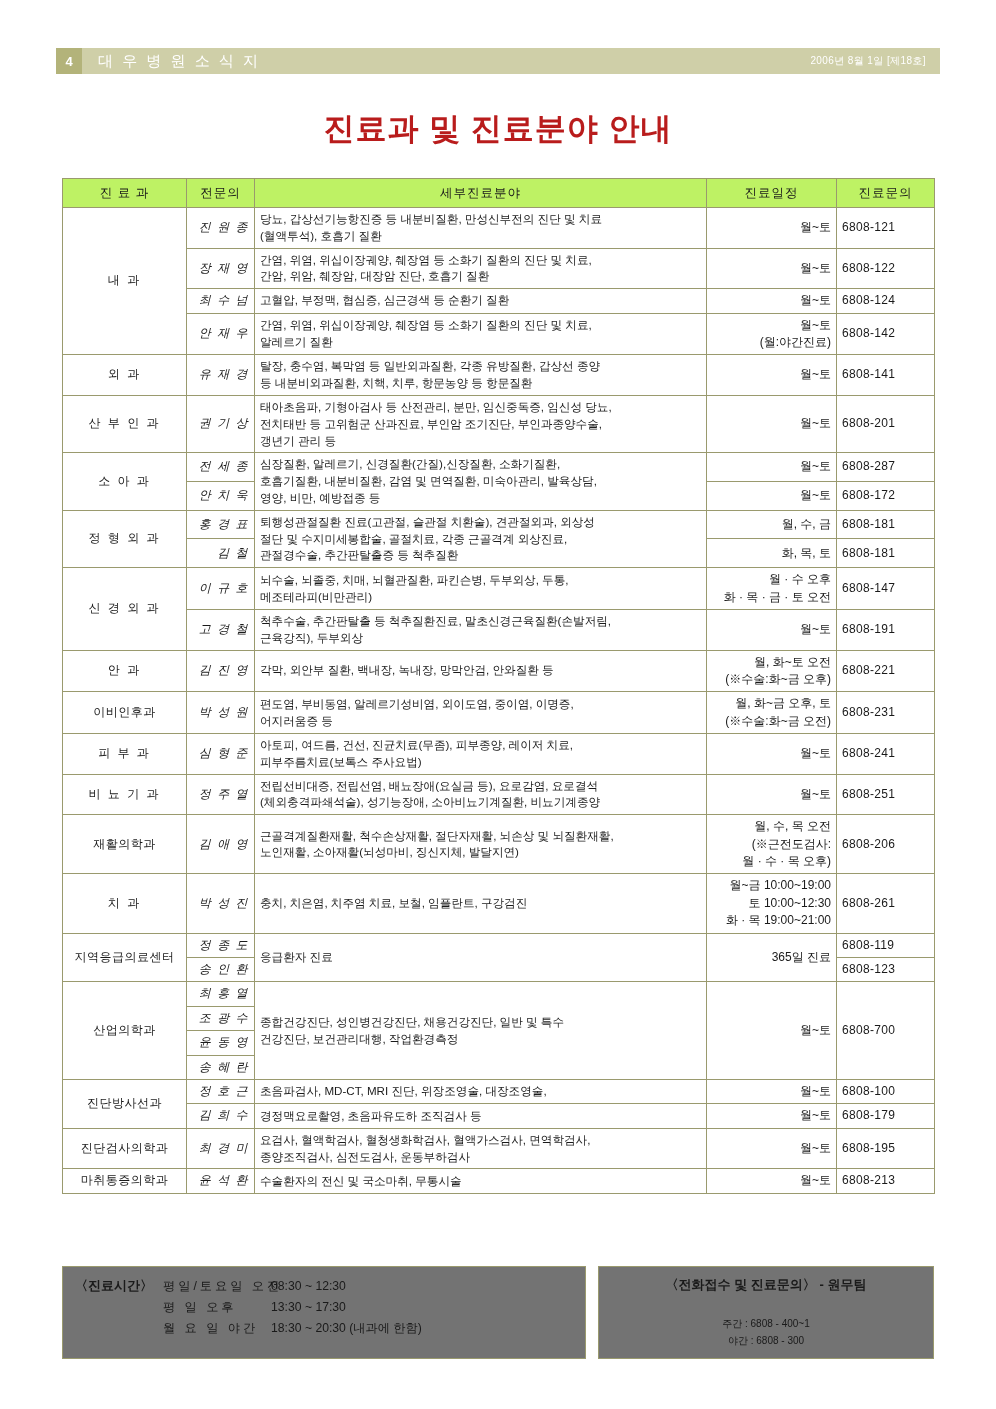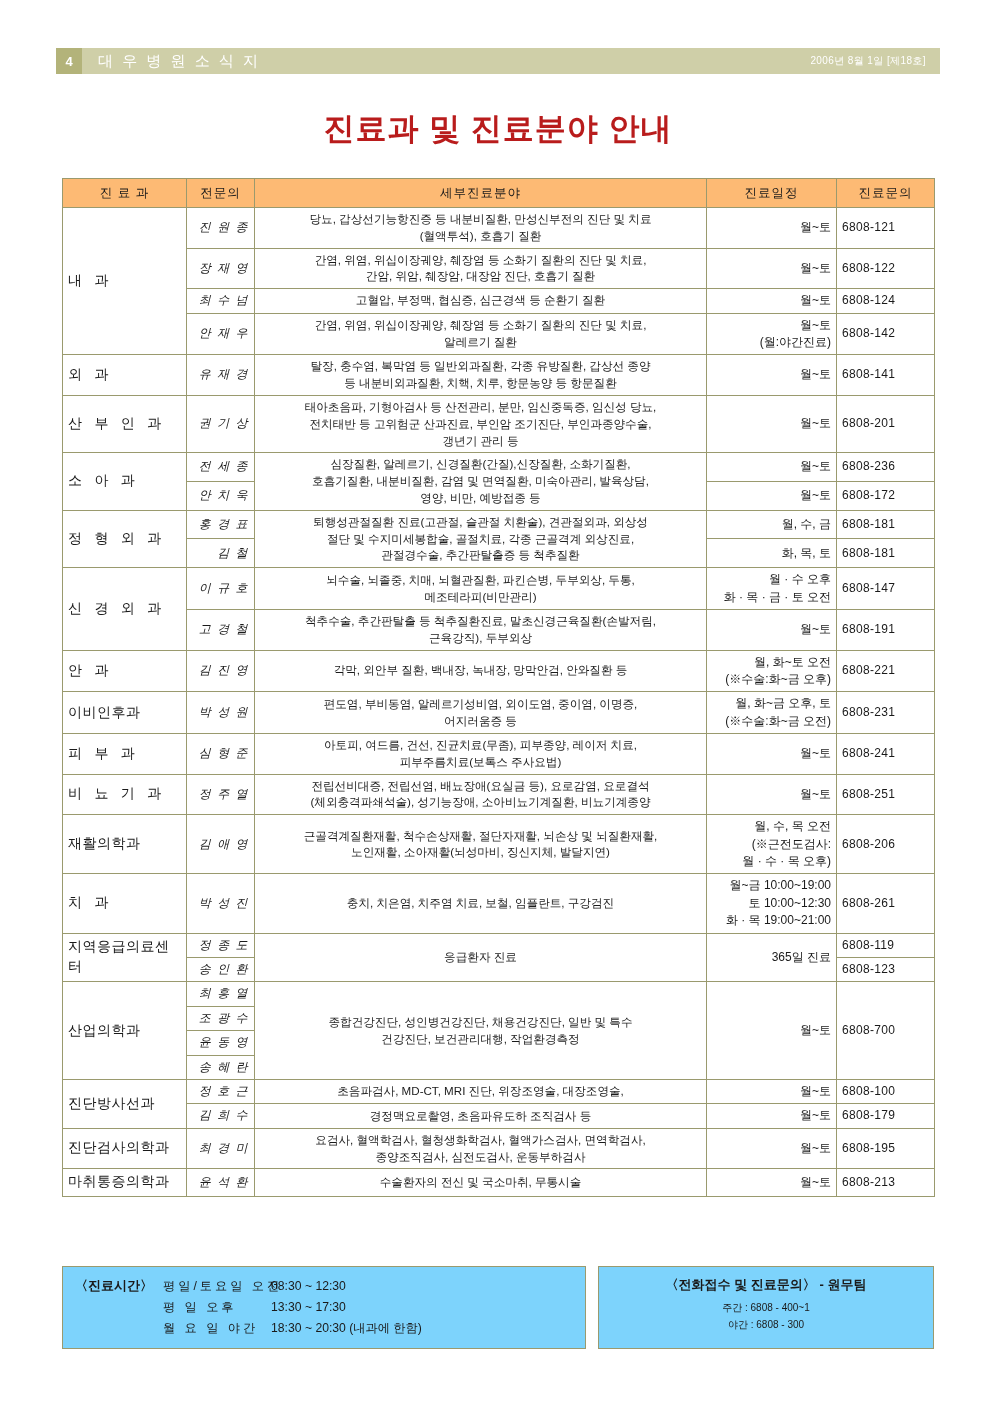--- a/index.html
+++ b/index.html
@@ -86,46 +86,46 @@
   table.sched col.c4 { width: 130px; }
   table.sched col.c5 { width: 98px; }
 
   table.sched th, table.sched td {
     border: 1px solid #9a9a6e;
     padding: 3px 5px;
     vertical-align: middle;
     line-height: 1.45;
   }
   table.sched thead th {
-    background: #fdba74;
+    background: #bef264;
     text-align: center;
     font-weight: normal;
     font-size: 12.5px;
     height: 22px;
     letter-spacing: 1px;
   }
   td.dept {
-    font-size: 14px;
+    text-align: center;
+    font-size: 12px;
     letter-spacing: 2px;
     padding-left: 2px;
     padding-right: 2px;
-    font-family: Liberation Mono, monospace;
   }
   td.dept.tight {
     letter-spacing: 0.5px;
   }
   td.doctor {
     text-align: right;
     font-size: 12px;
     letter-spacing: 1.5px;
     white-space: nowrap;
     font-style: italic;
   }
   td.field {
-    text-align: center;
+    text-align: left;
     font-size: 11.6px;
   }
   td.sched-col {
     text-align: right;
     font-size: 12px;
   }
   td.tel {
     text-align: left;
     font-size: 12px;
     letter-spacing: 0.3px;
@@ -134,21 +134,21 @@
   
   .footer {
     position: absolute;
     left: 62px;
     top: 1266px;
     width: 872px;
     display: flex;
     gap: 12px;
   }
   .fbox {
-    background: #7dd3fc;
+    background: #737373;
     border: 1px solid #9a9a6e;
     box-sizing: border-box;
     padding: 9px 12px 9px 12px;
   }
   .fbox.left {
     width: 524px;
     display: flex;
   }
   .fbox.right {
     width: 336px;
@@ -170,21 +170,21 @@
   }
   .fbox .lines .k {
     display: inline-block;
     width: 108px;
     letter-spacing: 3px;
     white-space: nowrap;
   }
   .fbox.right .title {
     font-size: 13px;
     font-weight: bold;
-    margin-bottom: 5px;
+    margin-bottom: 21px;
   }
   .fbox.right .lines {
     font-size: 10px;
     line-height: 1.72;
   }
 </style>
 </head>
 <body>
 
 <div class="page">
@@ -253,21 +253,21 @@
             <td class="doctor">권 기 상</td>
             <td class="field">태아초음파, 기형아검사 등 산전관리, 분만, 임신중독증, 임신성 당뇨,<br>전치태반 등 고위험군 산과진료, 부인암 조기진단, 부인과종양수술,<br>갱년기 관리 등</td>
             <td class="sched-col">월~토</td>
             <td class="tel">6808-201</td>
           </tr>
           <tr>
             <td class="dept" rowspan="2">소 아  과</td>
             <td class="doctor">전 세 종</td>
             <td class="field" rowspan="2">심장질환, 알레르기, 신경질환(간질),신장질환, 소화기질환,<br>호흡기질환, 내분비질환, 감염 및 면역질환, 미숙아관리, 발육상담,<br>영양, 비만, 예방접종 등</td>
             <td class="sched-col">월~토</td>
-            <td class="tel">6808-236</td>
+            <td class="tel">6808-287</td>
           </tr>
           <tr>
             <td class="doctor">안 치 욱</td>
             <td class="sched-col">월~토</td>
             <td class="tel">6808-172</td>
           </tr>
           <tr>
             <td class="dept" rowspan="2">정 형 외 과</td>
             <td class="doctor">홍 경 표</td>
             <td class="field" rowspan="2">퇴행성관절질환 진료(고관절, 슬관절 치환술), 견관절외과, 외상성<br>절단 및 수지미세봉합술, 골절치료, 각종 근골격계 외상진료,<br>관절경수술, 추간판탈출증 등 척추질환</td>

